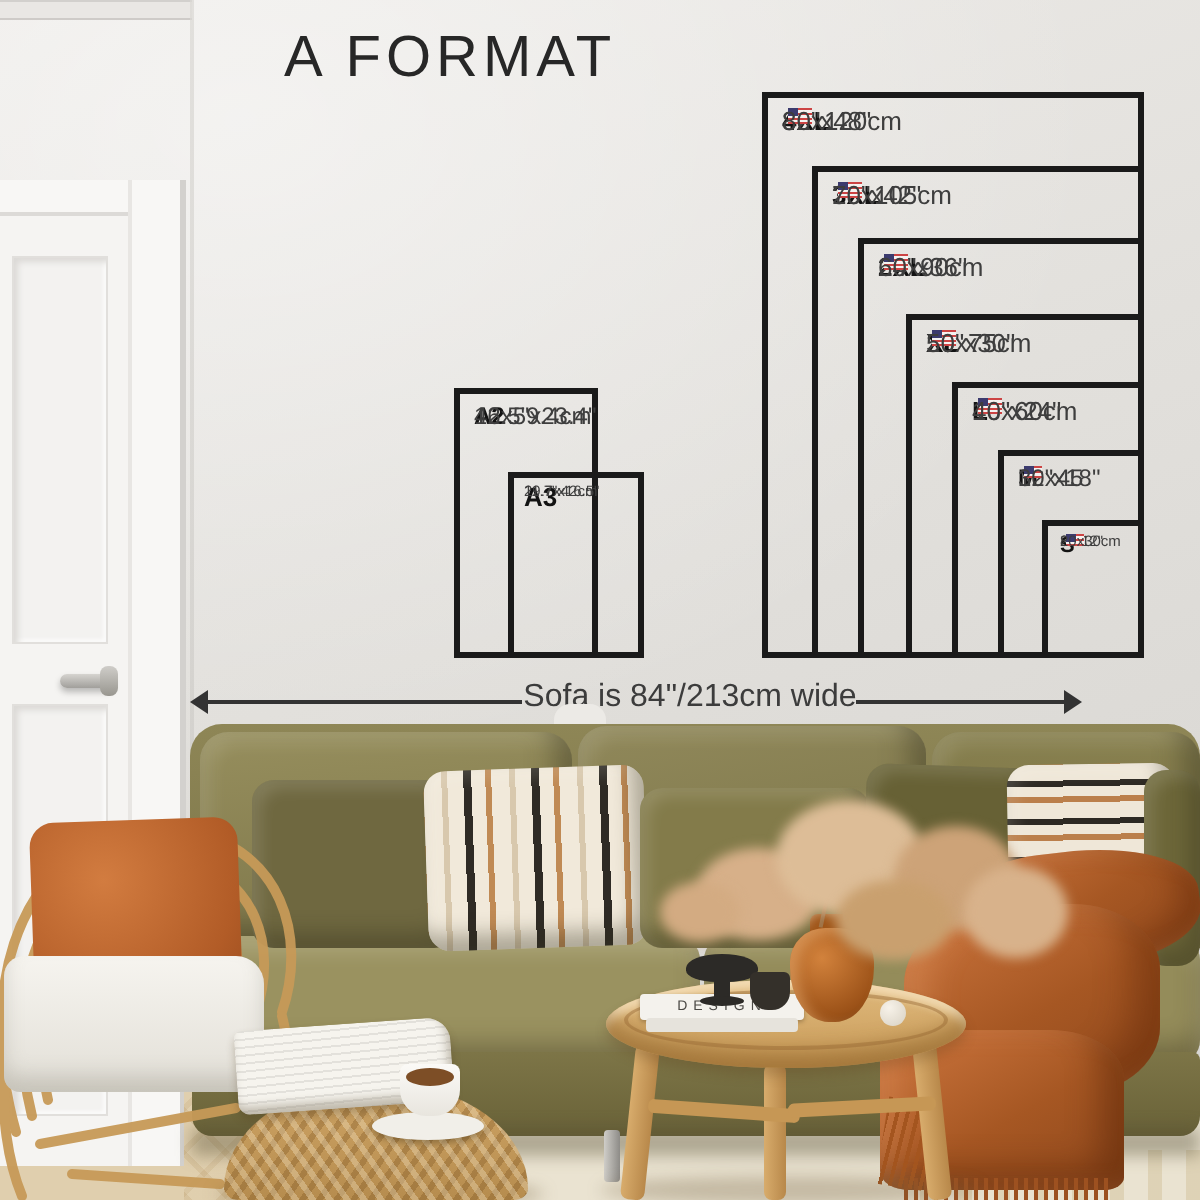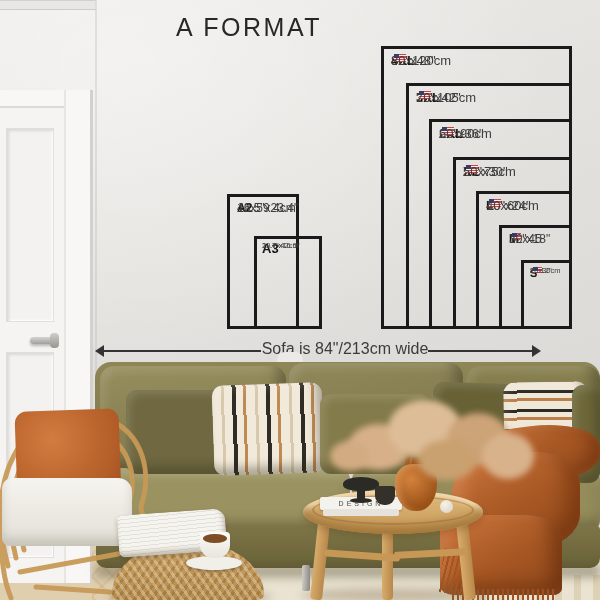--- a/index.html
+++ b/index.html
@@ -22,21 +22,21 @@
     box-shadow:inset 2px 2px 3px #dbd9d6, inset -1px -1px 2px #fff;}
   .door-panel.p1{top:128px;height:194px;}
   .door-panel.p2{top:352px;height:206px;}
   .door-handle{left:30px;top:337px;width:27px;height:7px;border-radius:4px;
     background:linear-gradient(#d6d4d0,#a19f9b);box-shadow:0 2px 3px rgba(0,0,0,.25);}
   .door-rosette{left:50px;top:333px;width:9px;height:15px;border-radius:4px;
     background:linear-gradient(#cfcdc9,#98968f);}
 
   
   .chart-title{color:#272727;text-align:center;white-space:nowrap;}
-  .t-a{left:128px;top:13px;width:194px;font-size:25px;letter-spacing:2.5px;text-align:right;}
+  .t-a{left:128px;top:13px;width:194px;font-size:29px;letter-spacing:2.5px;}
   .t-r{left:381px;top:10px;width:191px;font-size:27px;letter-spacing:1px;}
   .sbox{border:3px solid #1a1a1a;background:transparent;}
   
   .a0{left:128px;top:58px;width:194px;height:271px;}
   .a1{left:186px;top:139px;width:136px;height:190px;}
   .a2{left:227px;top:194px;width:72px;height:135px;}
   .a3{left:254px;top:236px;width:68px;height:93px;}
   .a4{left:272px;top:262px;width:50px;height:67px;}
   
   .b0{left:381px;top:46px;width:191px;height:283px;}

